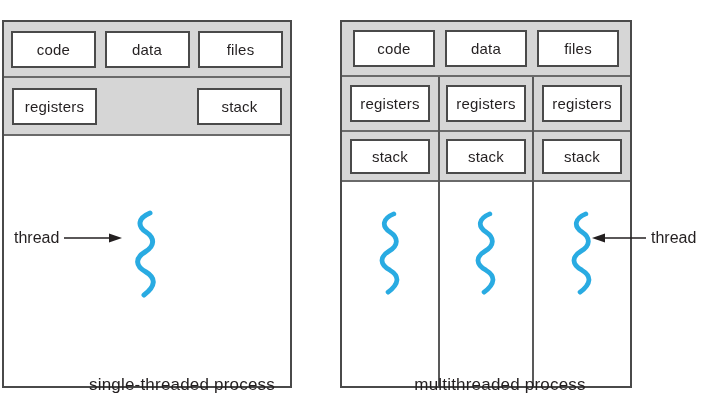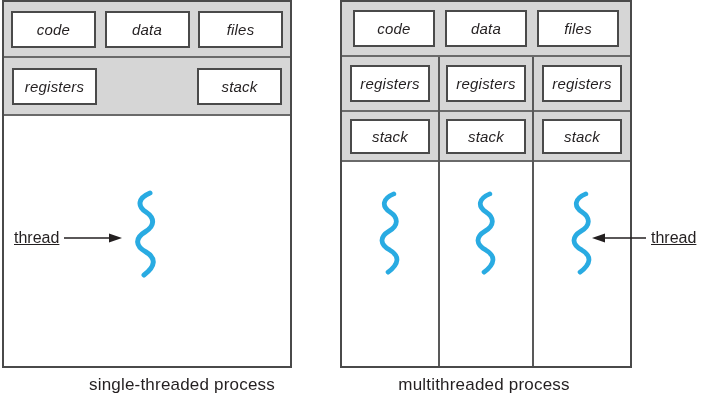--- a/index.html
+++ b/index.html
@@ -9,27 +9,26 @@
     height: 406px;
     background: #ffffff;
     font-family: "Liberation Sans", sans-serif;
     color: #231f20;
     overflow: hidden;
   }
 
   
   .panel {
     position: absolute;
-    top: 0;
+    top: 20px;
     border: 2px solid #4a4a4a;
     background: #ffffff;
     display: flex;
     flex-direction: column;
     box-sizing: border-box;
-    font-style: italic;
   }
   #panel-left  { left: 2px;   width: 290px; height: 368px; }
   #panel-right { left: 340px; width: 292px; height: 368px; }
 
   .gray-row {
     background: #d6d6d6;
     border-bottom: 2px solid #6a6a6a;
     display: flex;
     align-items: center;
     box-sizing: border-box;
@@ -83,37 +82,36 @@
 
   
   .thread-note {
     position: absolute;
     display: flex;
     align-items: center;
     height: 20px;
     top: 228px;
     font-size: 16px;
     white-space: nowrap;
-    text-decoration: underline;
   }
   #thread-note-left  { left: 14px; }
   #thread-note-right { left: 592px; z-index: 3; }
   #thread-note-left .note-label  { margin-right: 5px; }
   #thread-note-right .note-label { margin-left: 5px; }
 
   
   .caption {
     position: absolute;
     top: 375px;
     text-align: center;
     font-size: 17px;
     letter-spacing: 0.2px;
   }
   #caption-left  { left: 0px;   width: 300px; margin-left: 32px; }
-  #caption-right { left: 334px; width: 300px; }
+  #caption-right { left: 350px; width: 300px; }
 </style>
 </head>
 <body>
 
 <div id="stage">
 
   <div class="panel" id="panel-left">
     <div class="gray-row top-row">
       <div class="membox">
         <span>code</span>

